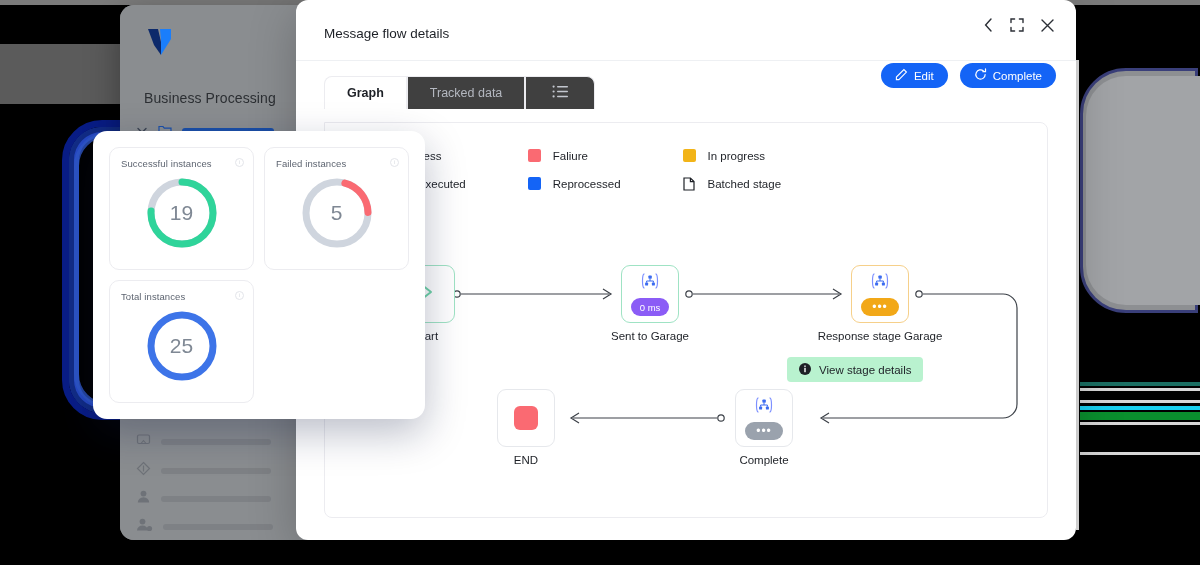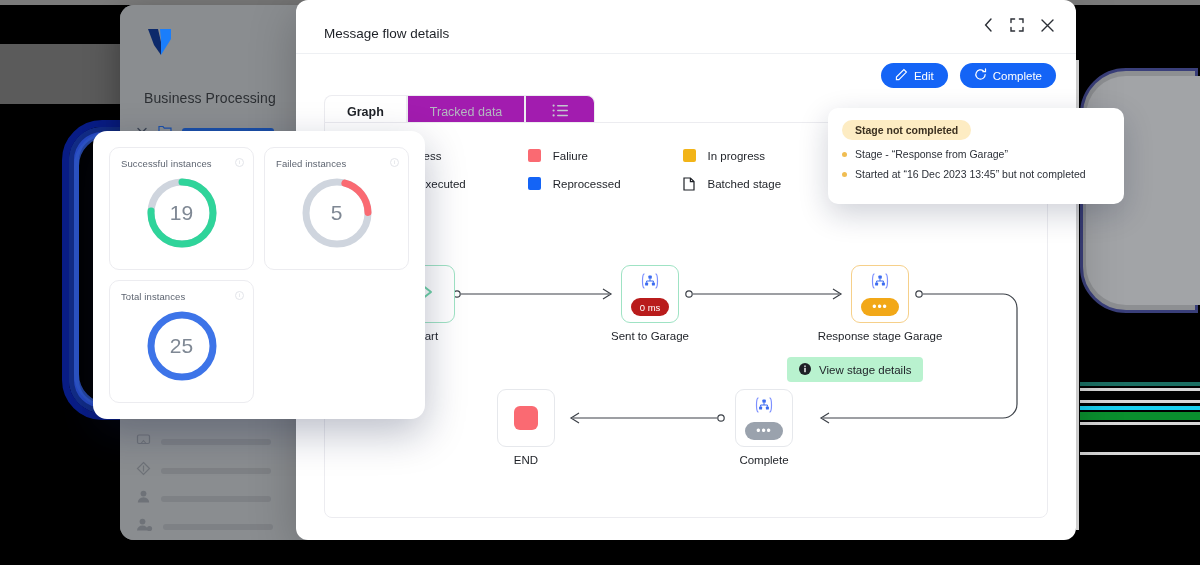--- a/index.html
+++ b/index.html
@@ -100,44 +100,44 @@
   }
 
   
   .modal {
     position: absolute; left: 296px; top: 0px; width: 780px; height: 540px;
     background: #fff; border-radius: 12px;
     box-shadow: 0 12px 48px rgba(0,0,0,.22);
     overflow: hidden;
   }
   .modal-head {
-    height: 54px; border-bottom: 1px solid #eef0f3; position: relative;
+    height: 61px; border-bottom: 1px solid #eef0f3; position: relative;
   }
   .modal-title {
     position: absolute; left: 28px; top: 26px; font-size: 13.5px; color: #1d2026;
   }
   .win-ctrls {
     position: absolute; right: 22px; top: 18px; display: flex; gap: 17px;
     align-items: center;
   }
   .win-ctrls span { cursor: pointer; color: #2b2f36; display:flex; }
 
   .actions { position: absolute; right: 20px; top: 63px; display: flex; gap: 12px; }
   .btn {
     display: inline-flex; align-items: center; gap: 6px;
     background: #1464f6; color: #fff; border: none; border-radius: 14px;
     height: 25px; padding: 0 14px; font-size: 11.5px;
     font-family: "Liberation Sans", sans-serif; cursor: pointer;
   }
 
-  .tabs { position: absolute; left: 28px; top: 95px; display: flex; }
+  .tabs { position: absolute; left: 28px; top: 76px; display: flex; }
   .tab {
     height: 33px; display: flex; align-items: center; justify-content: center;
     font-size: 12.5px; cursor: pointer; padding: 0 22px;
-    border: 1px solid #ececf0; background: #a21caf; color: #b4b8c0;
+    border: 1px solid #ececf0; background: #404040; color: #b4b8c0;
     border-bottom: none;
   }
   .tab:first-child { border-radius: 8px 0 0 0; }
   .tab:last-child { border-radius: 0 8px 0 0; }
   .tab.active { background: #fff; color: #1d2026; font-weight: bold; }
 
   .canvas {
     position: absolute; left: 28px; top: 122px; right: 28px; bottom: 22px;
     background: #fff; border: 1px solid #ececf0; border-radius: 0 8px 8px 8px;
   }
@@ -162,21 +162,21 @@
   .node.amber { border-color: #f6d08a; }
   .node-label {
     position: absolute; top: 64px; left: 50%; transform: translateX(-50%);
     font-size: 11.5px; color: #1d2026; white-space: nowrap;
   }
   .badge {
     min-width: 38px; height: 18px; border-radius: 9px; color: #fff;
     font-size: 9.5px; display: flex; align-items: center; justify-content: center;
     padding: 0 9px;
   }
-  .badge.g { background: #b91c1c; }
+  .badge.g { background: #8b5cf6; }
   .badge.a { background: #f2a818; letter-spacing: 1px; font-size: 12px; }
   .badge.gray { background: #9aa2ad; letter-spacing: 1px; font-size: 12px; }
   .sq-red { width: 24px; height: 24px; border-radius: 6px; background: #fa6a72; }
 
   .tip-green {
     position: absolute; background: #b9f2cf; border-radius: 4px;
     height: 25px; padding: 0 12px; display: flex; align-items: center; gap: 8px;
     font-size: 11.5px; color: #1d2026; white-space: nowrap;
   }
 
@@ -504,25 +504,14 @@
       <div class="donut">
         <svg width="76" height="76" viewBox="0 0 76 76">
           <circle cx="38" cy="38" r="31" fill="none" stroke="#3d74e8" stroke-width="7"></circle>
         </svg>
         <div class="donut-val">25</div>
       </div>
     </div>
 
   </div>
 
-  <div class="popover">
-    <span class="pill-warn">Stage not completed</span>
-    <div class="pv-item">
-      <span class="dot-y"></span>
-      <span>Stage - “Response from Garage”</span>
-    </div>
-    <div class="pv-item">
-      <span class="dot-y"></span>
-      <span>Started at “16 Dec 2023 13:45” but not completed</span>
-    </div>
-  </div>
 
 </div>
 
 </body></html>

